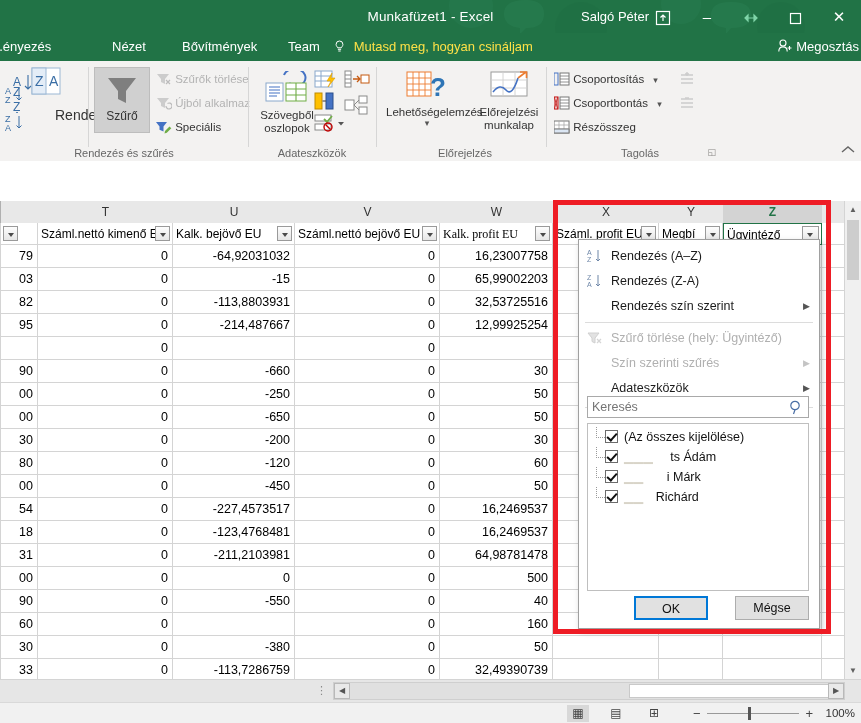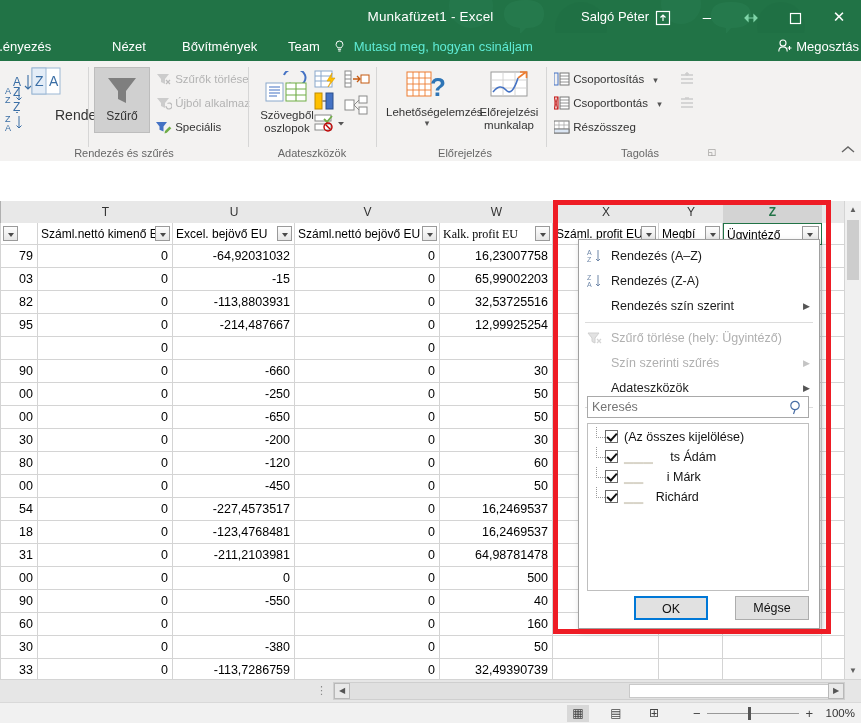--- a/index.html
+++ b/index.html
@@ -37,21 +37,21 @@
   
   .tabsrow{
     position:absolute;left:0;top:33px;width:861px;height:28px;
     background:#217346;overflow:hidden;
   }
   .tab{
     position:absolute;top:0;height:28px;line-height:28px;color:#fff;
     font-size:13px;white-space:nowrap;
   }
   .tellme{
-    position:absolute;top:0;height:28px;line-height:28px;color:#5eead4;
+    position:absolute;top:0;height:28px;line-height:28px;color:#fde047;
     font-size:13px;white-space:nowrap;
   }
   .tellme .bulb{margin-right:5px;}
   .share{
     position:absolute;right:2px;top:0;height:28px;line-height:28px;
     color:#fff;font-size:13px;white-space:nowrap;
   }
   
   .ribbon{
     position:absolute;left:0;top:61px;width:861px;height:100px;
@@ -515,21 +515,21 @@
   <div class="colhead" style="left:822px;width:23px;">&nbsp;</div>
 
   <div class="filterrow" style="left:0;width:38px;border-left:1px solid #d4d4d4;">
     <span class="fbtn" style="left:2px;right:auto;"></span>
   </div>
   <div class="filterrow" style="left:38px;width:135px;">
     <span>Száml.nettó kimenő EU</span>
     <span class="fbtn"></span>
   </div>
   <div class="filterrow" style="left:173px;width:122px;">
-    <span>Excel. bejövő EU</span>
+    <span>Kalk. bejövő EU</span>
     <span class="fbtn"></span>
   </div>
   <div class="filterrow" style="left:295px;width:145px;">
     <span>Száml.nettó bejövő EU</span>
     <span class="fbtn"></span>
   </div>
   <div class="filterrow" style="left:440px;width:113px;font-family:Liberation Serif, serif;">
     <span>Kalk. profit EU</span>
     <span class="fbtn"></span>
   </div>

